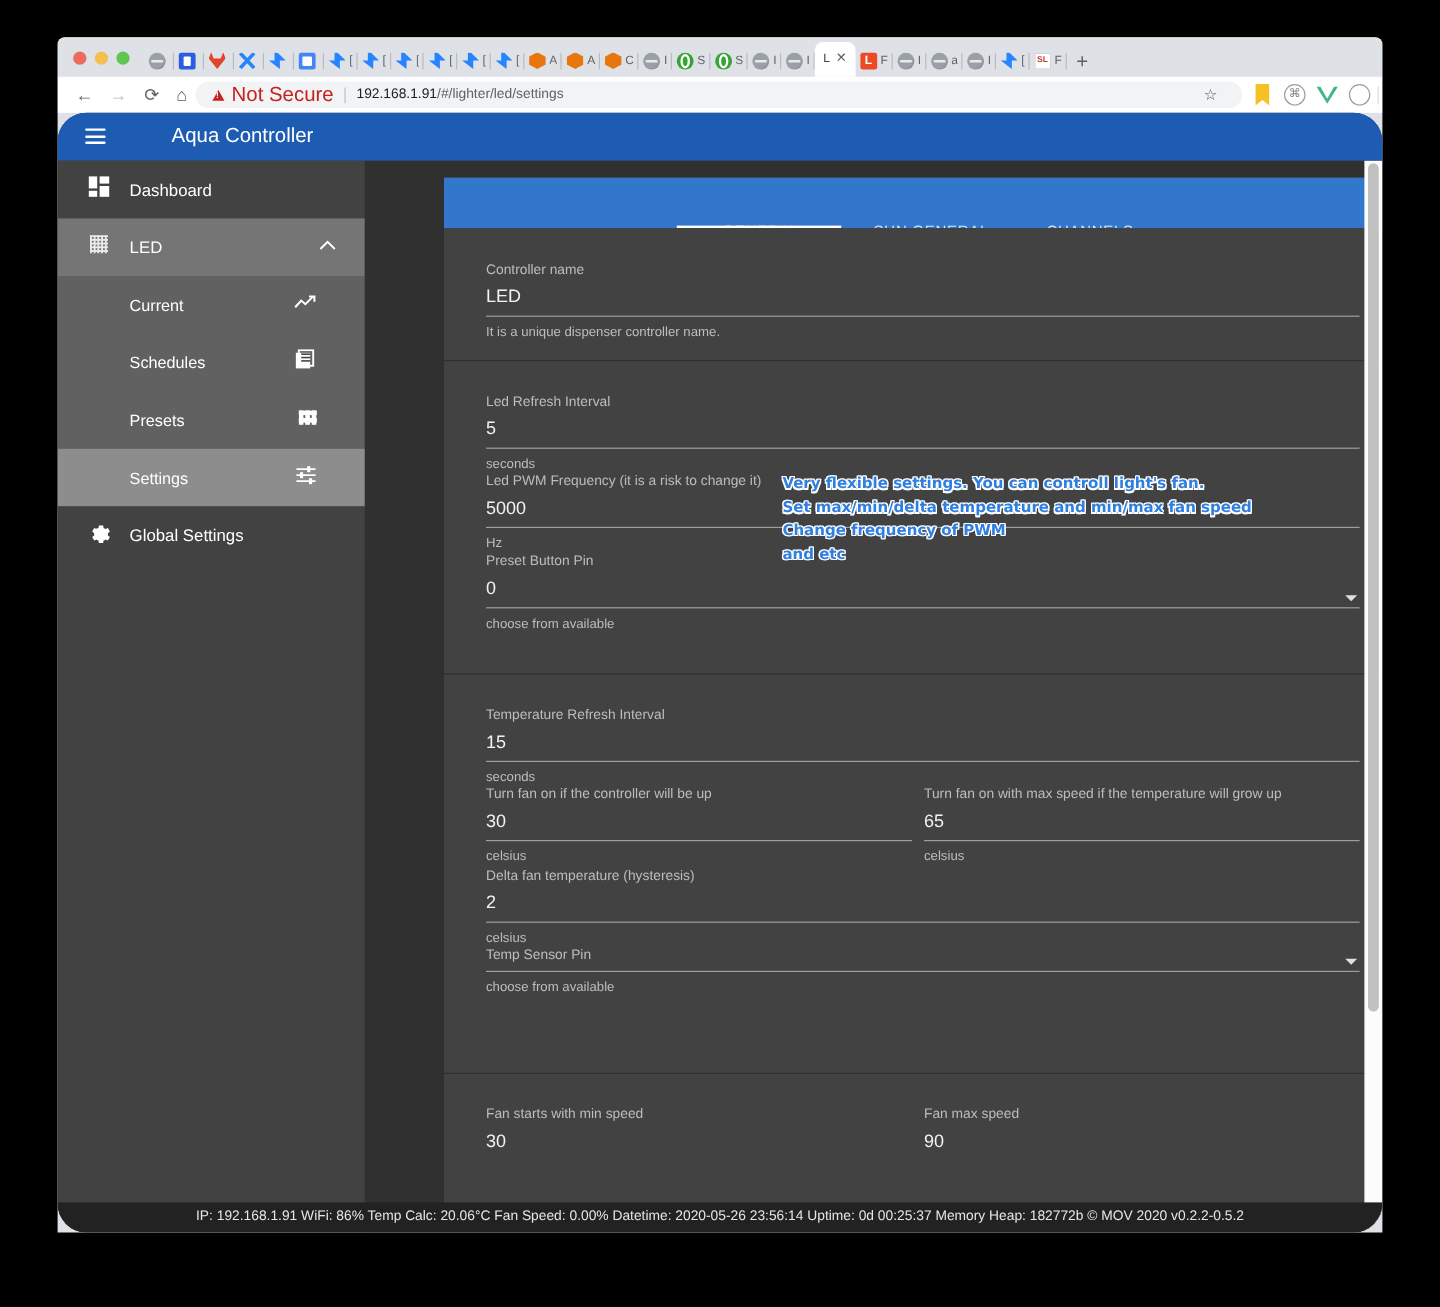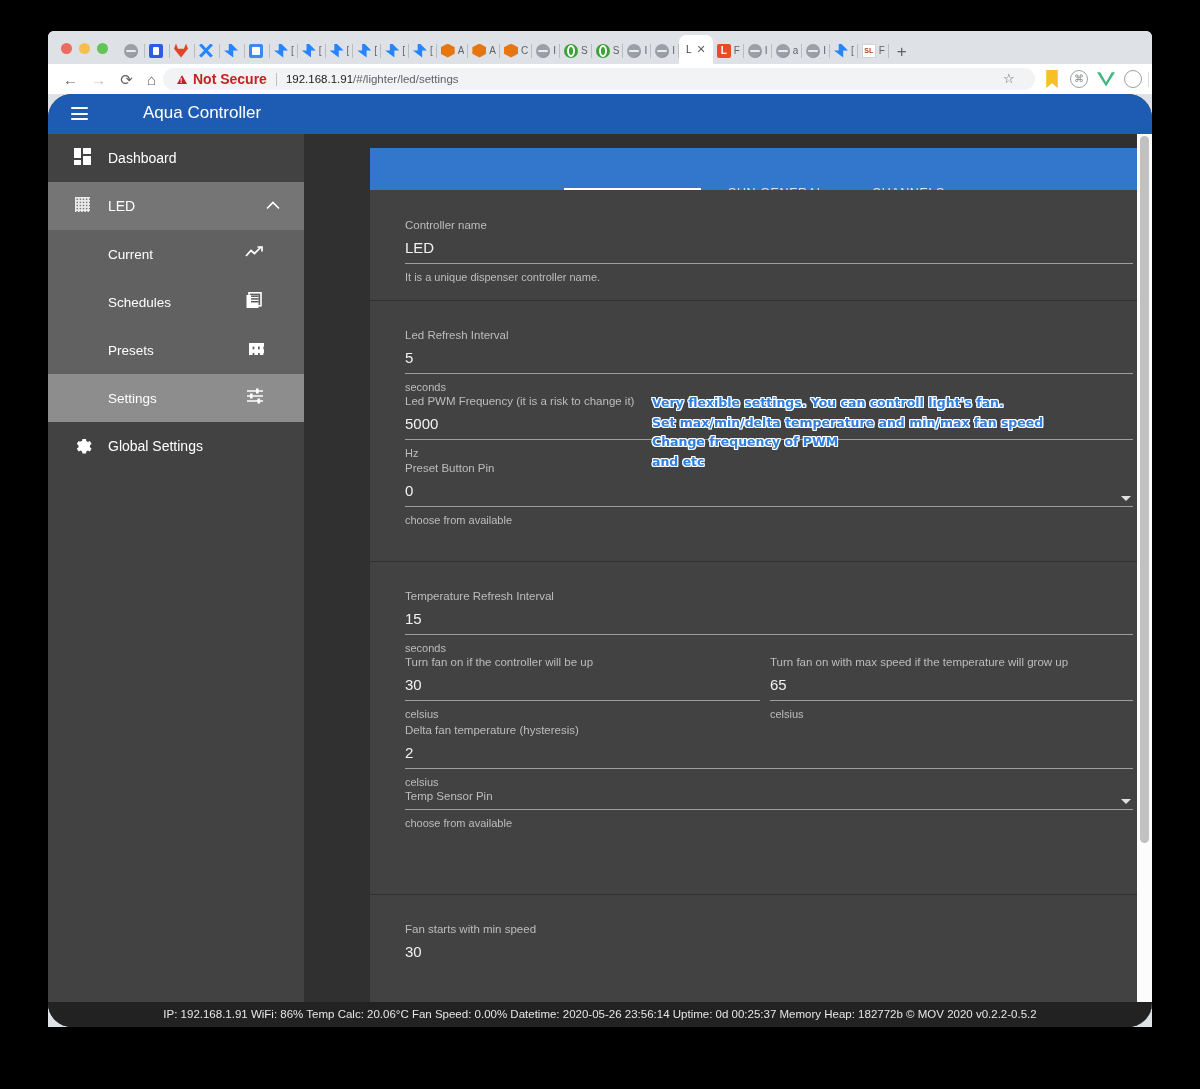--- a/index.html
+++ b/index.html
@@ -63,21 +63,21 @@
 
   
   #navbar{position:absolute;left:0;top:33px;width:1104px;height:30px;background:#fff;}
   .navbtn{position:absolute;top:7px;width:17px;height:17px;color:#5f6368;font-size:15px;line-height:17px;text-align:center;}
   #omnibox{
     position:absolute;left:115px;top:4px;width:872px;height:22px;border-radius:11px;background:#f1f3f4;
     display:flex;align-items:center;
   }
   .warn-tri{width:0;height:0;border-left:5px solid transparent;border-right:5px solid transparent;border-bottom:9px solid #c5221f;margin-left:14px;position:relative;}
   .warn-tri:after{content:"!";position:absolute;left:-2px;top:2px;font-size:7px;color:#fff;font-weight:bold;}
-  .notsecure{font-size:14px;color:#c5221f;margin-left:6px;font-weight:bold;}
+  .notsecure{font-size:17px;color:#c5221f;margin-left:6px;}
   .urlpipe{width:1px;height:13px;background:#bdc1c6;margin:0 9px;}
   .urltxt{font-size:11.5px;color:#5f6368;}
   .urltxt b{color:#202124;font-weight:normal;}
   .star{position:absolute;left:955px;top:7px;font-size:13px;color:#5f6368;}
   .ext{position:absolute;top:6px;width:18px;height:18px;}
   .ext-bookmark{background:#f6c026;clip-path:polygon(18% 0,82% 0,82% 100%,50% 74%,18% 100%);}
   .ext-cmd{border:1.5px solid #9aa0a6;border-radius:50%;box-sizing:border-box;color:#80868b;font-size:10px;text-align:center;line-height:15px;}
   .ext-vue{background:#41b883;clip-path:polygon(0 12%,18% 12%,50% 68%,82% 12%,100% 12%,50% 92%);}
   .ext-circ{border:1.5px solid #9aa0a6;border-radius:50%;box-sizing:border-box;color:#80868b;font-size:9px;text-align:center;line-height:15px;}
   .navpipe{position:absolute;top:8px;width:1px;height:15px;background:#dadce0;}
@@ -479,20 +479,24 @@
               <span class="caret" style="bottom:25px"></span>
             </div>
           </div>
           <div class="sec-divider"></div>
 
           <div class="section" style="height:120px">
             <div class="fld" style="left:35px;top:28px;width:355px">
               <div class="flabel">Fan starts with min speed</div>
               <div class="fvalue">30</div>
             </div>
+            <div class="fld" style="left:400px;top:28px;width:363px">
+              <div class="flabel">Fan max speed</div>
+              <div class="fvalue">90</div>
+            </div>
           </div>
 
         </div>
       </div>
 
       <div id="annot">Very flexible settings. You can controll light's fan.
 Set max/min/delta temperature and min/max fan speed
 Change frequency of PWM
 and etc</div>
 

